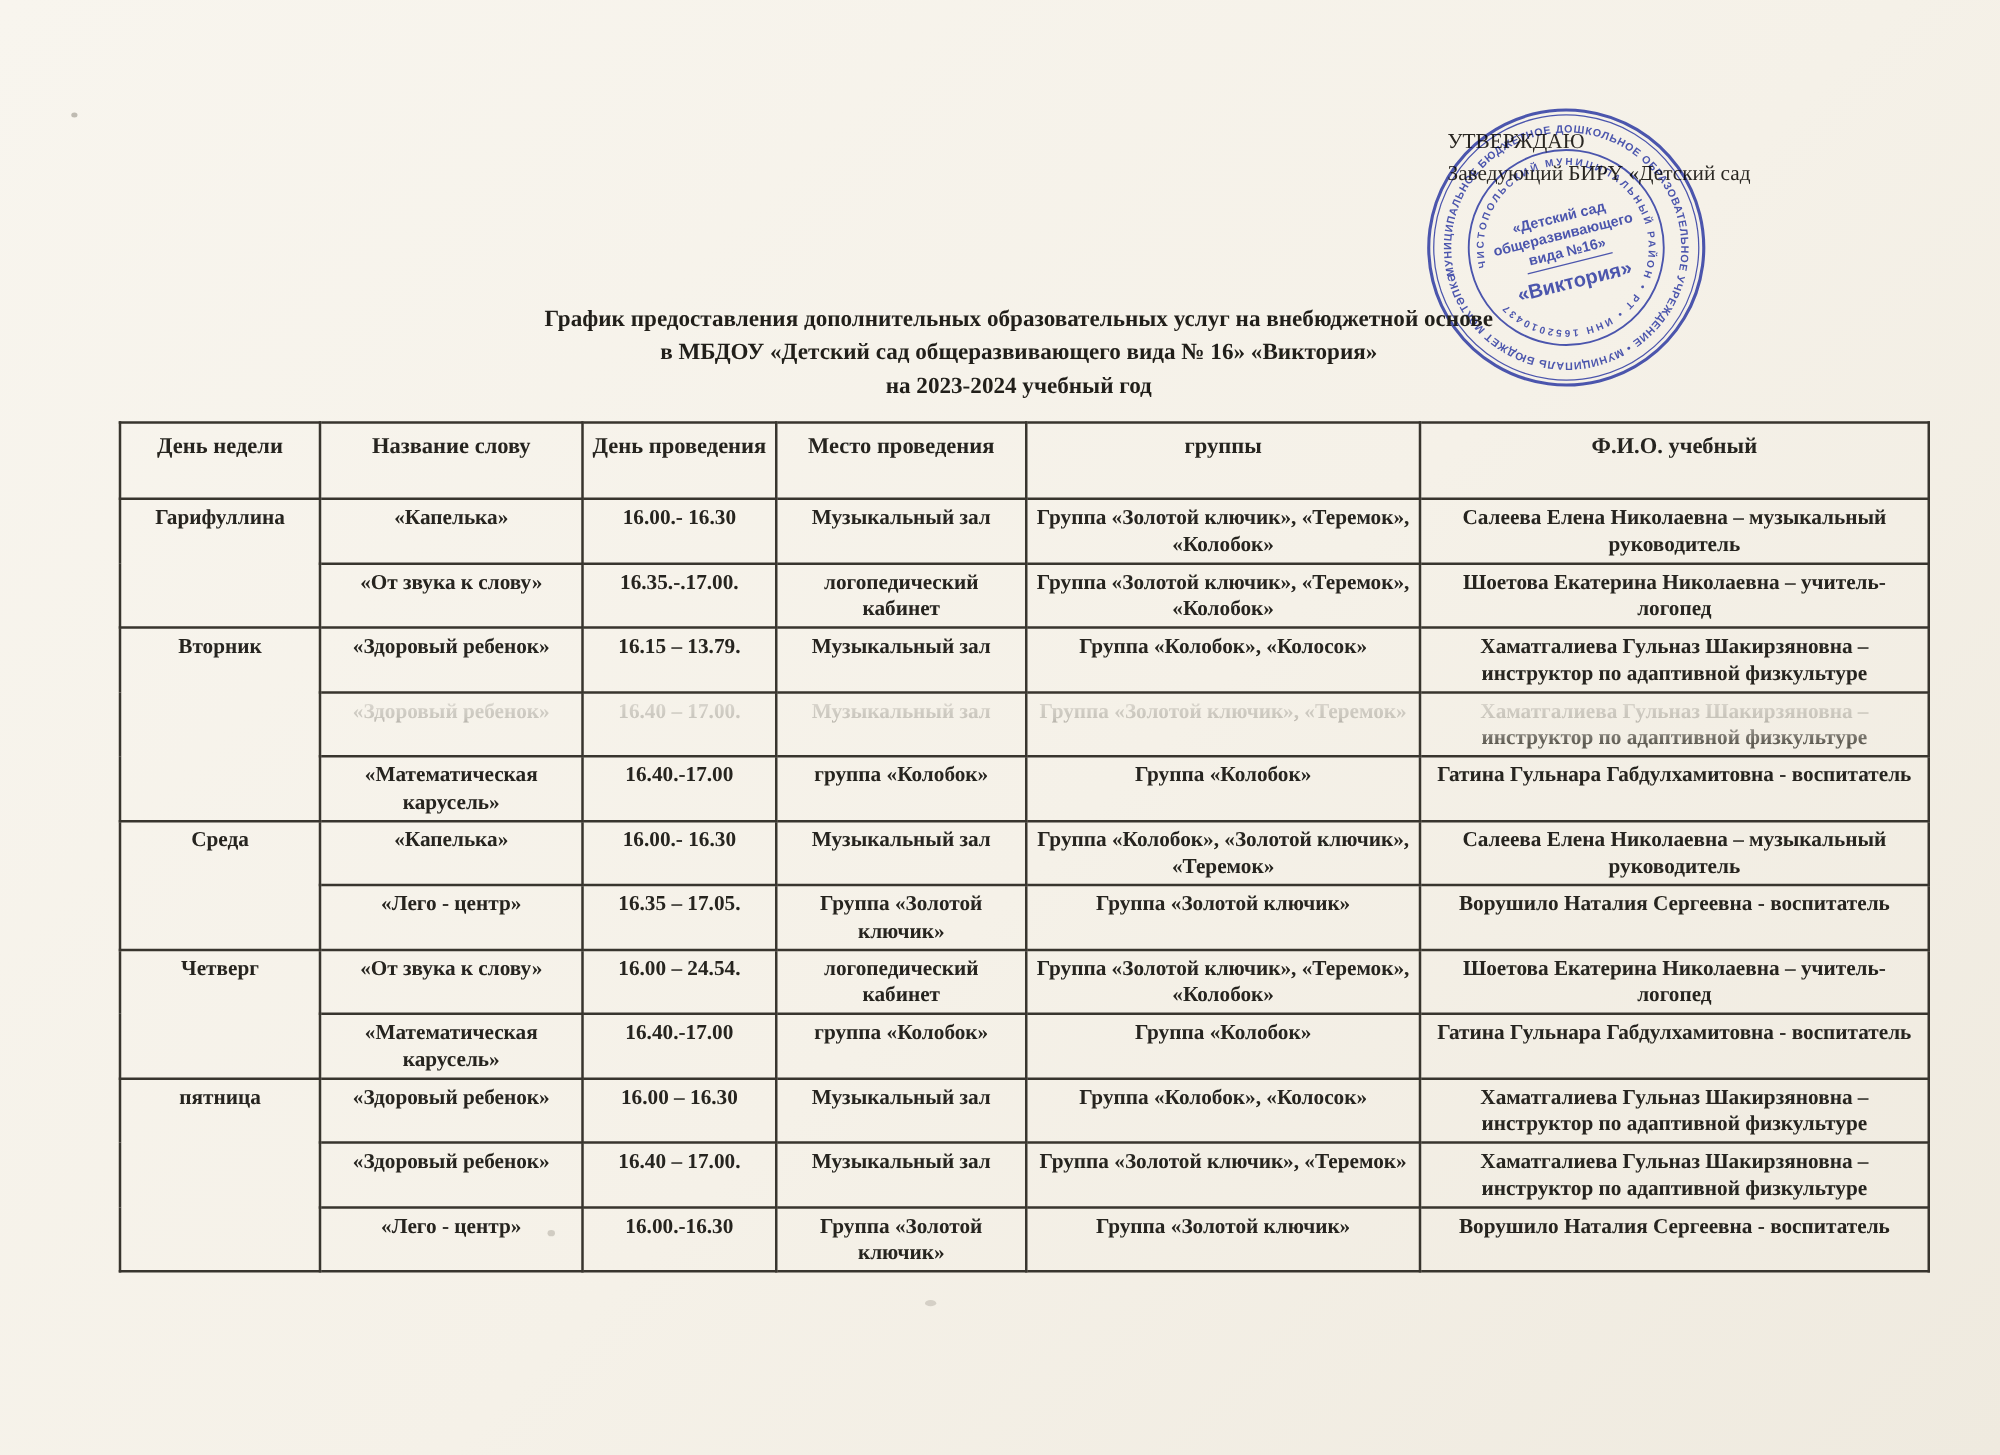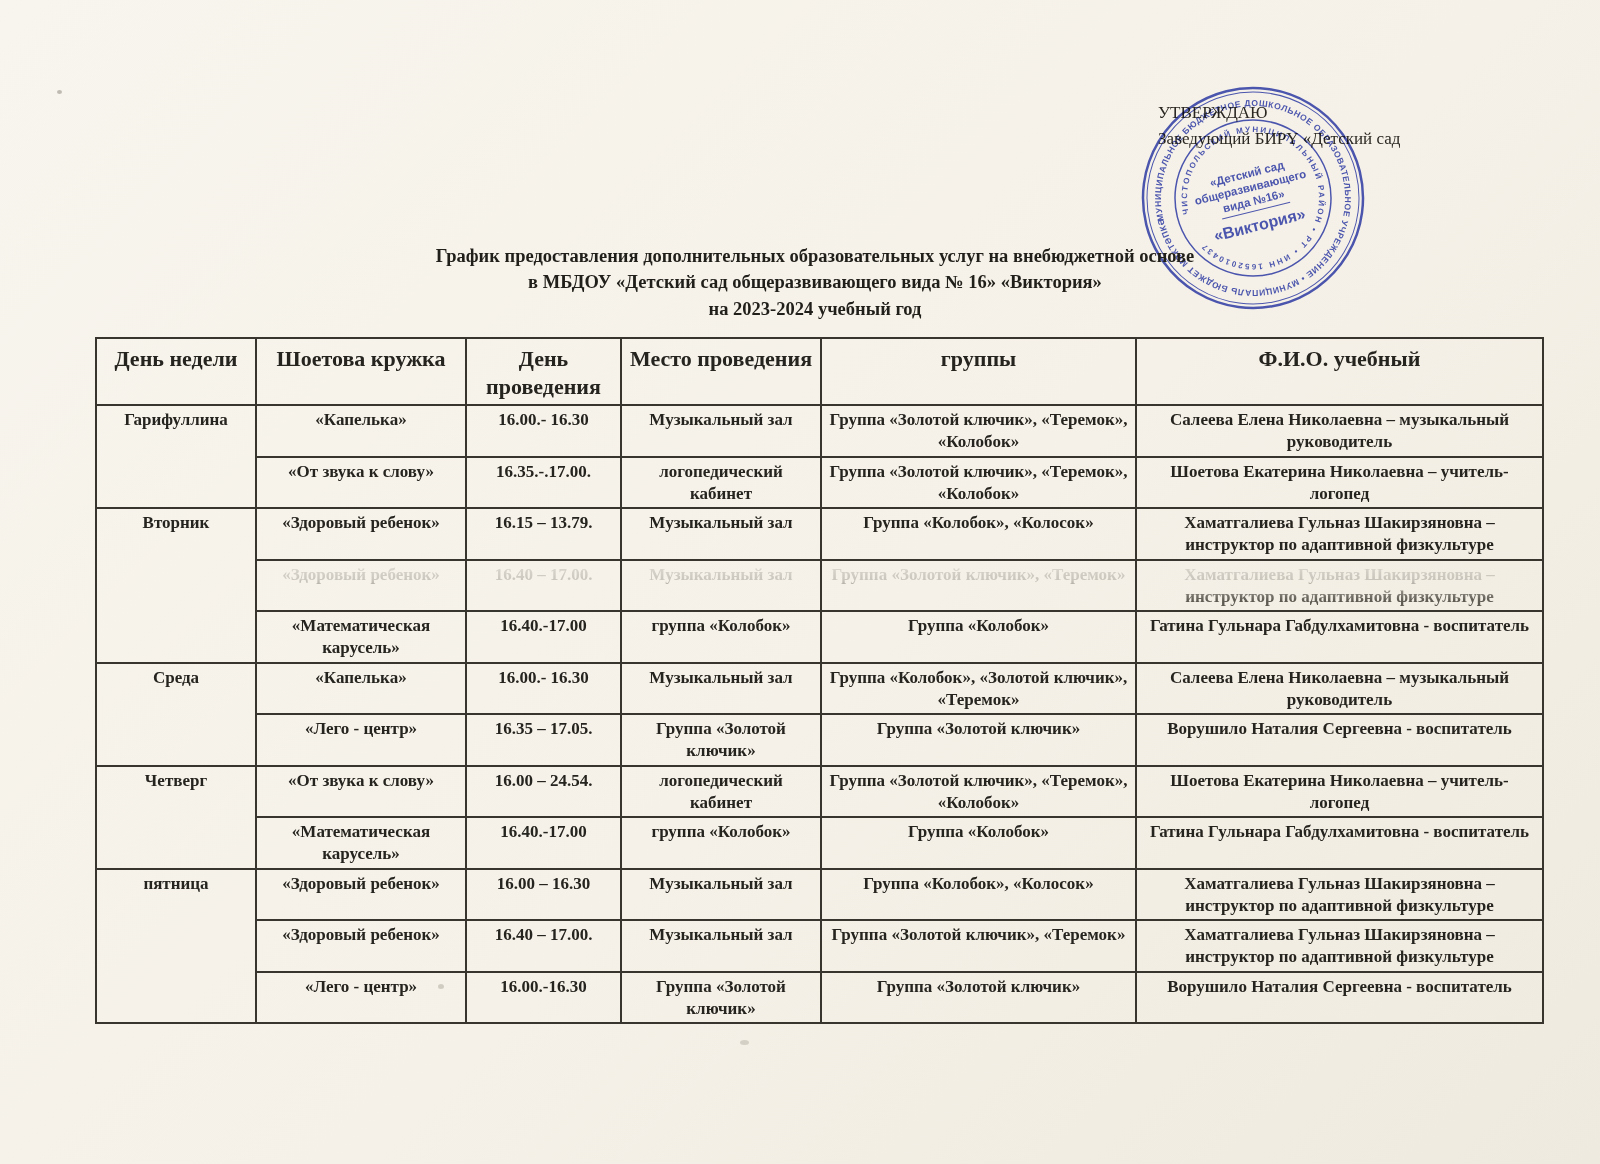--- a/index.html
+++ b/index.html
@@ -40,21 +40,21 @@
   .doc-table {
     position:absolute; left:95px; top:337px; width:1447px;
     border-collapse:collapse; table-layout:fixed;
   }
   .doc-table th, .doc-table td {
     border:2px solid #38352e;
     font-weight:bold; text-align:center; vertical-align:top;
     padding:3px 6px; font-size:17px; line-height:1.28; color:#26241f;
     overflow:hidden;
   }
-  .doc-table thead th { font-size:22px; height:50px; padding-top:6px; }
+  .doc-table thead th { font-size:18px; height:50px; padding-top:6px; }
   .doc-table tbody tr { height:48px; }
   .day-cell { font-size:18px; }
 
   
   tr.row-faded td {
     color:#55524a;
     -webkit-mask-image: linear-gradient(to bottom, rgba(0,0,0,0.10) 0%, rgba(0,0,0,0.28) 40%, rgba(0,0,0,0.95) 80%);
     mask-image: linear-gradient(to bottom, rgba(0,0,0,0.10) 0%, rgba(0,0,0,0.28) 40%, rgba(0,0,0,0.95) 80%);
   }
 
@@ -112,21 +112,21 @@
       <col style="width:160px">
         <col style="width:210px">
         <col style="width:155px">
       <col style="width:200px">
         <col style="width:315px">
         <col style="width:407px">
     </colgroup>
     <thead>
       <tr>
         <th>День недели</th>
-        <th>Шоетова кружка</th>
+        <th>Название слову</th>
         <th>День проведения</th>
         <th>Место проведения</th>
         <th>группы</th>
         <th>Ф.И.О. учебный</th>
       </tr>
     </thead>
     <tbody>
 
       <tr>
         <td class="day-cell" rowspan="2">Гарифуллина</td>

